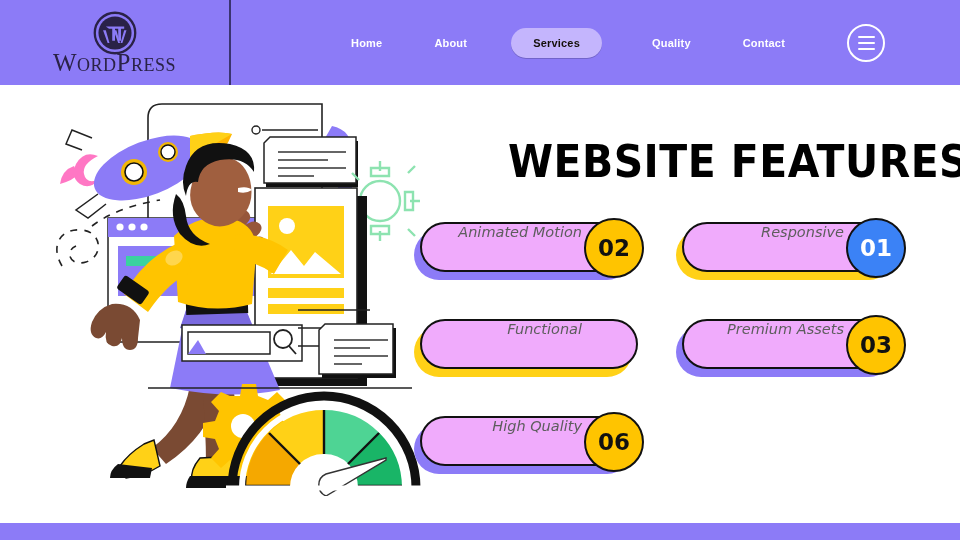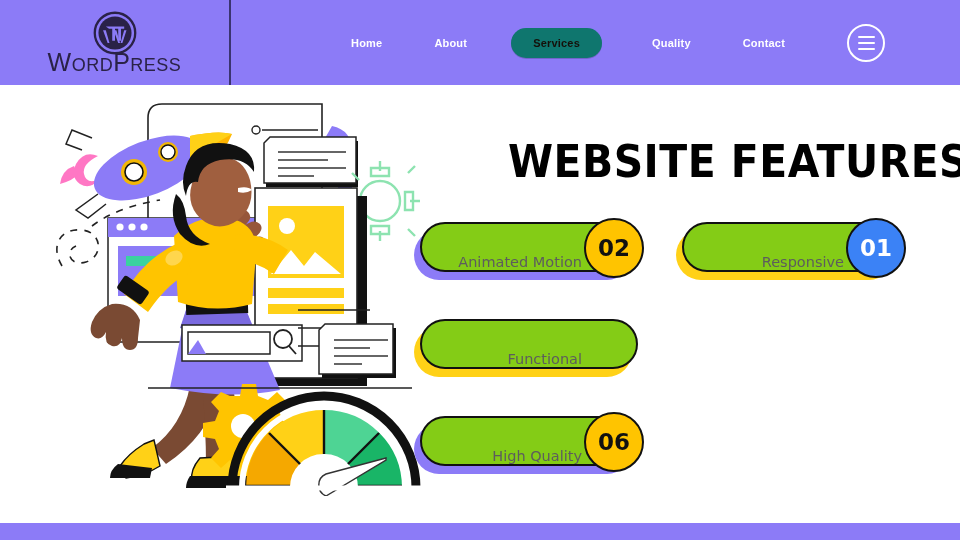--- a/index.html
+++ b/index.html
@@ -22,38 +22,38 @@
     display:flex;flex-direction:column;align-items:center;justify-content:center;
     border-right:2px solid #3b3470;
     box-sizing:border-box;
     position:relative;
   }
   .brand-mark{
     width:46px;height:46px;margin-bottom:-4px;
     display:block;
   }
   .brand-name{
-    font-family:Liberation Sans, sans-serif;
+    font-family:Liberation Serif, serif;
     font-size:25px;letter-spacing:0.5px;color:#2a2247;
     font-variant:small-caps;font-weight:400;
     line-height:1;
     margin-top:-2px;
   }
   .nav{
     flex:1;height:85px;display:flex;align-items:center;
     padding-left:120px;box-sizing:border-box;gap:0px;
   }
   .nav-item{
     color:#ffffff;font-size:11px;font-weight:bold;
     padding:0 0;margin-right:52px;
     white-space:nowrap;cursor:pointer;
     letter-spacing:0.2px;
   }
   .nav-item.active{
-    background:#0f766e;color:#15100a;
+    background:#c4b5fd;color:#15100a;
     border-radius:20px;
     padding:9px 22px;margin-right:50px;margin-left:-8px;
     box-shadow:0 1px 0 rgba(0,0,0,.18);
   }
   .burger{
     width:34px;height:34px;border-radius:50%;
     border:2px solid #ffffff;
     display:flex;flex-direction:column;align-items:center;justify-content:center;
     gap:4px;margin-left:10px;cursor:pointer;flex:none;
   }
@@ -78,23 +78,23 @@
     position:absolute;left:420px;top:222px;width:500px;
   }
   .pill-row{display:flex;gap:44px;margin-bottom:47px;}
   .pill-wrap{position:relative;width:218px;height:50px;}
   .pill-shadow{
     position:absolute;left:-6px;top:8px;width:218px;height:50px;
     border-radius:26px;
   }
   .pill{
     position:absolute;left:0;top:0;width:218px;height:50px;
-    background:#84cc16;border:2.2px solid #111111;border-radius:26px;
-    display:flex;align-items:flex-end;justify-content:flex-end;
-    box-sizing:border-box;padding-right:54px;
+    background:#f0abfc;border:2.2px solid #111111;border-radius:26px;
+    display:flex;align-items:flex-start;justify-content:flex-end;
+    box-sizing:border-box;padding-right:54px;font-style:italic;
   }
   .pill-label{
     font-size:14.5px;color:#5d5d5d;white-space:nowrap;
     font-family:"DejaVu Sans", sans-serif;
   }
   .badge{
     position:absolute;right:-6px;top:-4px;
     width:56px;height:56px;border-radius:50%;
     border:2.2px solid #111111;
     display:flex;align-items:center;justify-content:center;
@@ -334,20 +334,27 @@
     </div>
 
     <div class="pill-row">
       <div class="pill-wrap">
         <div class="pill-shadow sh-yellow"></div>
         <div class="pill">
           <span class="pill-label">Functional</span>
         </div>
       </div>
 
+      <div class="pill-wrap">
+        <div class="pill-shadow sh-purple"></div>
+        <div class="pill">
+          <span class="pill-label">Premium Assets</span>
+        </div>
+        <div class="badge yellow">03</div>
+      </div>
     </div>
 
     <div class="pill-row">
       <div class="pill-wrap">
         <div class="pill-shadow sh-purple"></div>
         <div class="pill">
           <span class="pill-label">High Quality</span>
         </div>
         <div class="badge yellow">06</div>
       </div>

